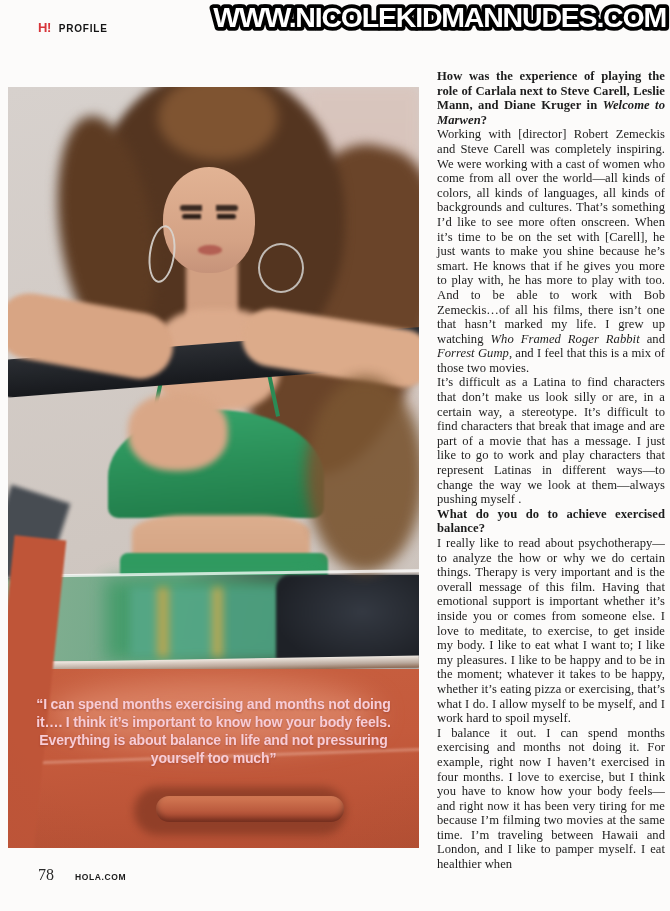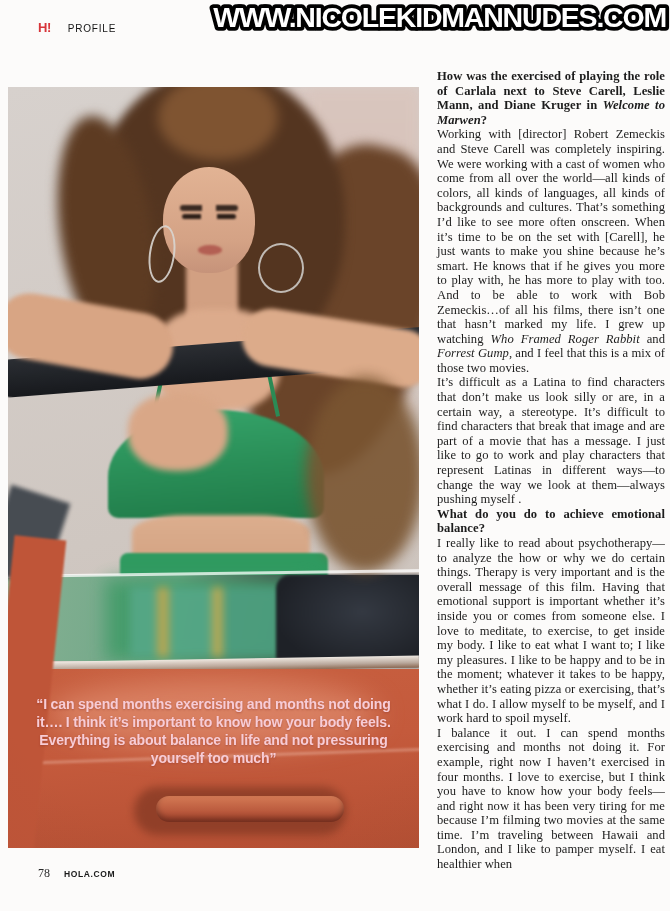--- a/index.html
+++ b/index.html
@@ -2,21 +2,21 @@
 <html><head>
 <meta charset="utf-8">
 <style>
   html,body{margin:0;padding:0;}
   .page{position:relative;width:670px;height:911px;background:#fcfbfa;overflow:hidden;
         font-family:"Liberation Sans",sans-serif;}
 
   
   .masthead{position:absolute;left:38px;top:20px;display:flex;align-items:baseline;}
   .logo{font-weight:900;font-size:13px;color:#d7353a;letter-spacing:-0.5px;font-family:"Liberation Sans",sans-serif;}
-  .section{font-weight:400;font-size:10px;color:#141414;letter-spacing:0.8px;margin-left:17px;}
+  .section{font-weight:700;font-size:10px;color:#141414;letter-spacing:0.8px;margin-left:8px;}
 
   
   .watermark{position:absolute;left:0;top:0;width:670px;height:38px;}
 
   
   .photo{position:absolute;left:8px;top:87px;width:411px;height:761px;overflow:hidden;
          background:linear-gradient(165deg,#d7d1cd 0%,#cfc7c1 55%,#c9beb7 100%);}
   .photo>div{position:absolute;}
   .photo::after{content:"";position:absolute;inset:0;
          background:radial-gradient(120% 100% at 50% 40%,rgba(0,0,0,0) 60%,rgba(90,60,50,.09) 100%);pointer-events:none;}
@@ -89,22 +89,22 @@
 
   
   .article{position:absolute;left:437px;top:69px;width:228px;color:#1c1c1c;
          font-family:"Liberation Serif","DejaVu Serif",serif;font-size:12.6px;line-height:14.6px;
          text-align:justify;letter-spacing:.05px;}
   .article p{margin:0;}
   .article .q{font-weight:700;}
 
   
   .footer{position:absolute;left:38px;top:866px;display:flex;align-items:baseline;color:#2a2a2a;}
-  .folio{font-size:12px;font-family:"Liberation Serif",serif;text-align:center;}
-  .site{font-size:8.5px;font-weight:700;letter-spacing:.6px;margin-left:14px;color:#1a1a1a;}
+  .folio{font-size:16px;font-family:"Liberation Serif",serif;text-align:center;}
+  .site{font-size:8.5px;font-weight:700;letter-spacing:.6px;margin-left:21px;color:#1a1a1a;}
 </style>
 </head>
 <body>
 
 <div class="page">
 
   <div class="masthead">
     <span class="logo">H!</span>
     <span class="section">PROFILE</span>
   </div>
@@ -148,24 +148,24 @@
     <div class="p-door-sheen"></div>
     <div class="p-door-crease"></div>
     <div class="p-handle-recess"></div>
     <div class="p-handle"></div>
     <div class="p-pillar"></div>
     <div class="p-orange-edge"></div>
     <div class="p-quote">“I can spend months exercising and months not doing it…. I think it’s important to know how your body feels. Everything is about balance in life and not pressuring yourself too much”</div>
   </div>
 
   <div class="article">
-    <p class="q"><span>How was the exercised of playing the role of Carlala next to Steve Carell, Leslie Mann, and Diane Kruger in </span><em>Welcome to Marwen</em><span>?</span></p>
+    <p class="q"><span>How was the experience of playing the role of Carlala next to Steve Carell, Leslie Mann, and Diane Kruger in </span><em>Welcome to Marwen</em><span>?</span></p>
     <p><span>Working with [director] Robert Zemeckis and Steve Carell was completely inspiring. We were working with a cast of women who come from all over the world—all kinds of colors, all kinds of languages, all kinds of backgrounds and cultures. That’s something I’d like to see more often onscreen. When it’s time to be on the set with [Carell], he just wants to make you shine because he’s smart. He knows that if he gives you more to play with, he has more to play with too. And to be able to work with Bob Zemeckis…of all his films, there isn’t one that hasn’t marked my life. I grew up watching </span><em>Who Framed Roger Rabbit</em><span> and </span><em>Forrest Gump</em><span>, and I feel that this is a mix of those two movies.</span></p>
     <p>It’s difficult as a Latina to find characters that don’t make us look silly or are, in a certain way, a stereotype. It’s difficult to find characters that break that image and are part of a movie that has a message. I just like to go to work and play characters that represent Latinas in different ways—to change the way we look at them—always pushing myself .</p>
-    <p class="q">What do you do to achieve emotional balance?</p>
+    <p class="q">What do you do to achieve exercised balance?</p>
     <p>I really like to read about psychotherapy—to analyze the how or why we do certain things. Therapy is very important and is the overall message of this film. Having that emotional support is important whether it’s inside you or comes from someone else. I love to meditate, to exercise, to get inside my body. I like to eat what I want to; I like my pleasures. I like to be happy and to be in the moment; whatever it takes to be happy, whether it’s eating pizza or exercising, that’s what I do. I allow myself to be myself, and I work hard to spoil myself.</p>
     <p>I balance it out. I can spend months exercising and months not doing it. For example, right now I haven’t exercised in four months. I love to exercise, but I think you have to know how your body feels—and right now it has been very tiring for me because I’m filming two movies at the same time. I’m traveling between Hawaii and London, and I like to pamper myself. I eat healthier when</p>
   </div>
 
   <div class="footer">
     <span class="folio">78</span>
     <span class="site">HOLA.COM</span>
   </div>
 
 </div>

